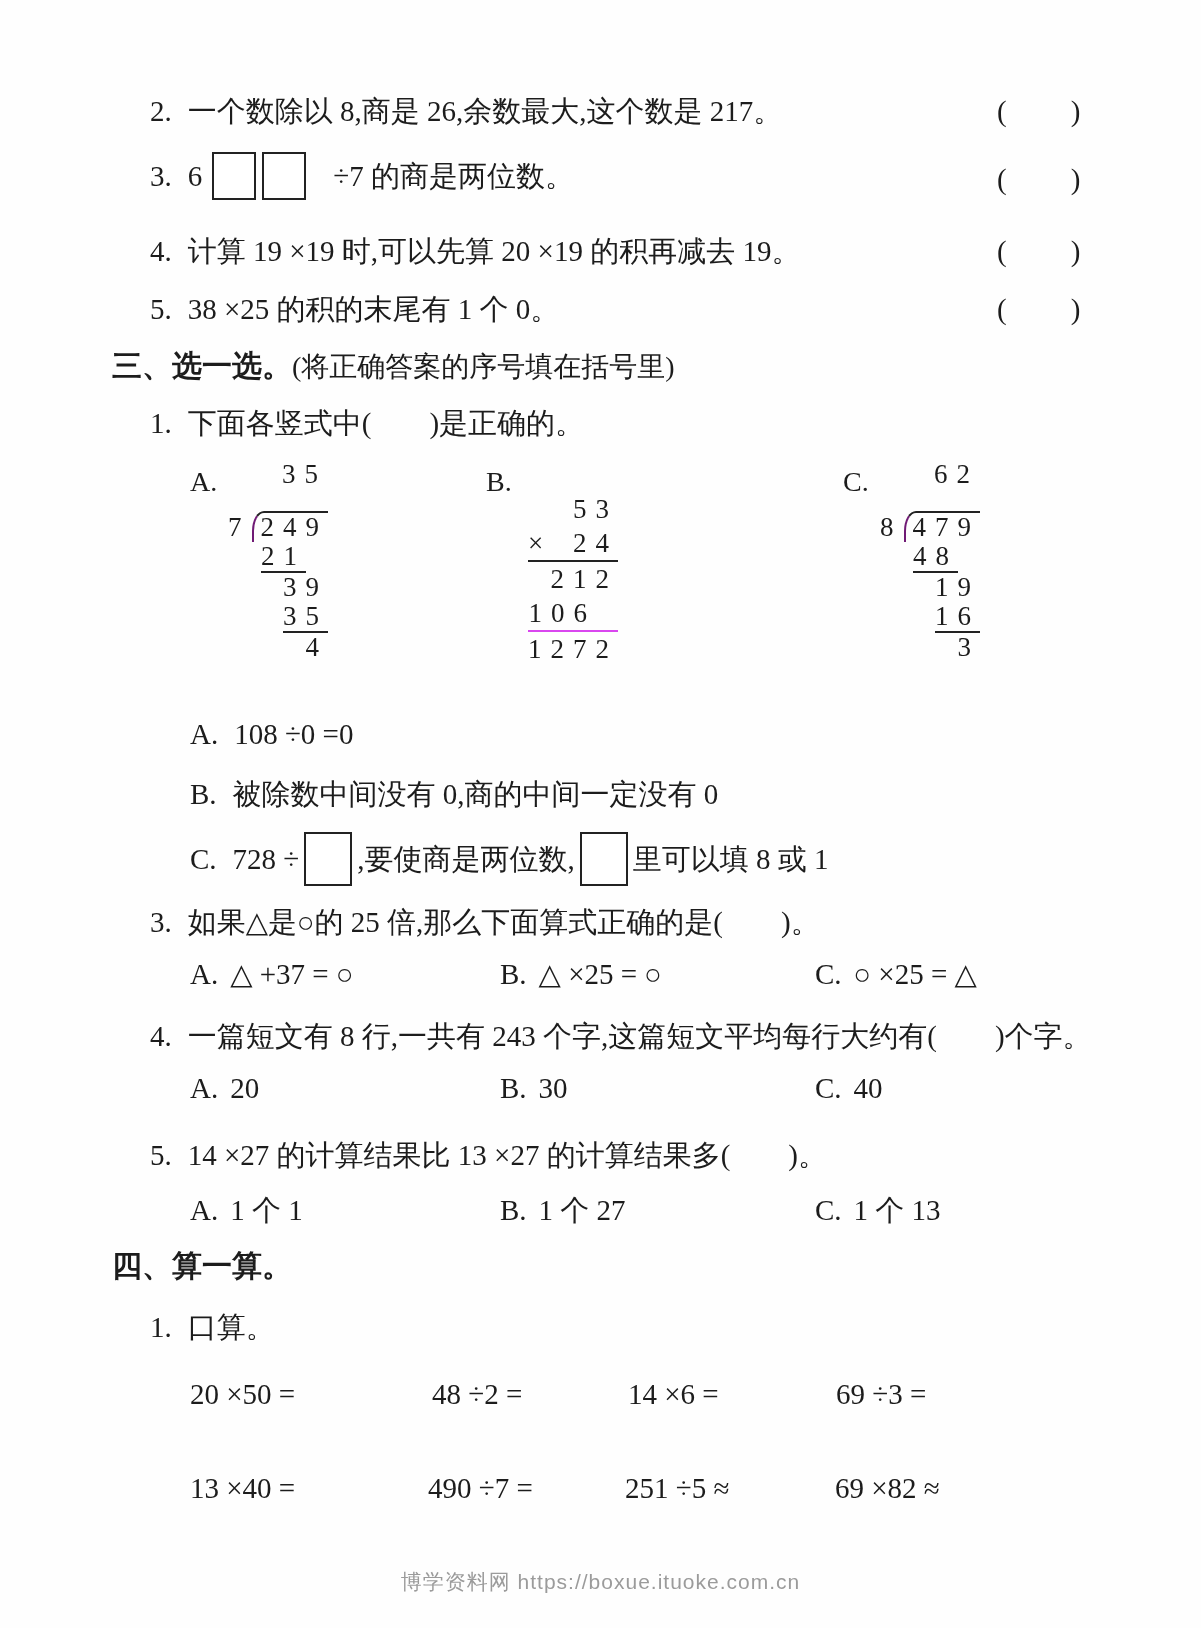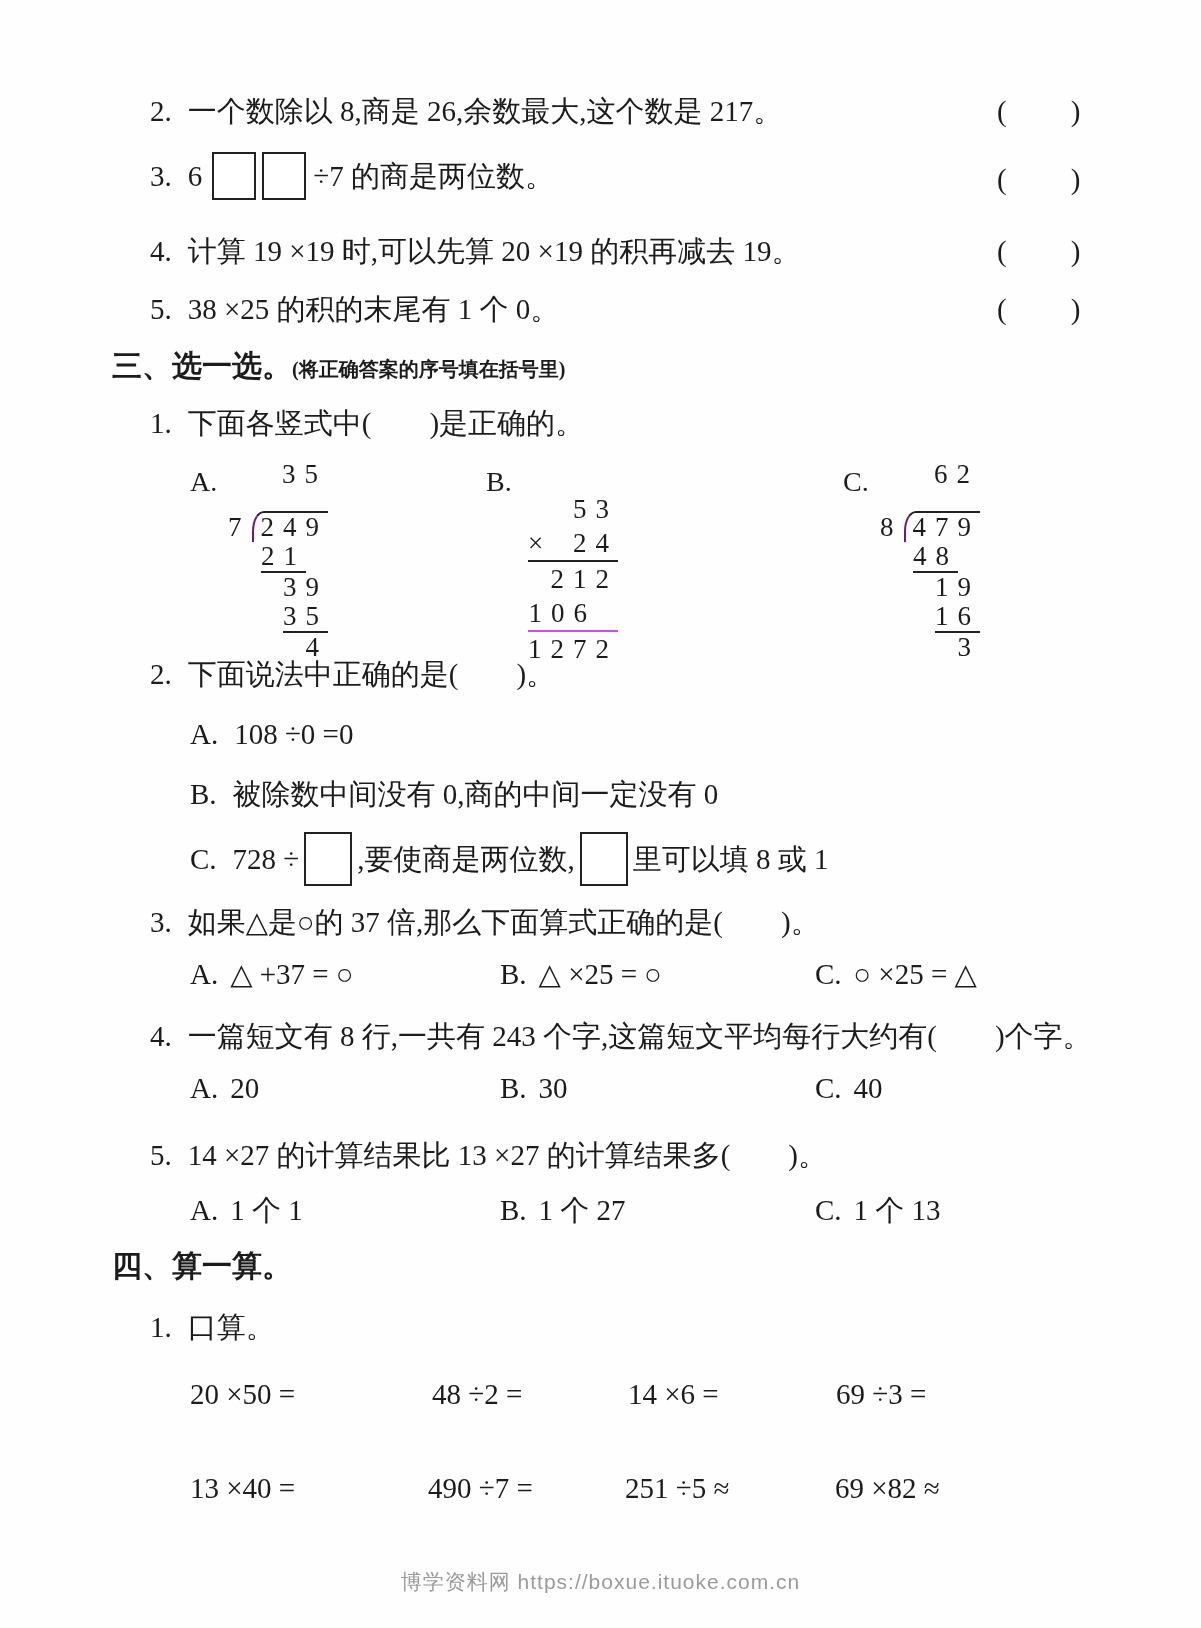--- a/index.html
+++ b/index.html
@@ -6,21 +6,21 @@
   .page{
     position:relative;width:1201px;height:1628px;background:#fefefe;
     font-family:"Liberation Serif","DejaVu Serif",serif;
     color:#1c1c1c;font-size:29px;overflow:hidden;
   }
   .row{position:absolute;left:150px;white-space:nowrap;line-height:38px;}
   .qnum{display:inline-block;margin-right:16px;}
   .answer-paren{position:absolute;left:997px;white-space:nowrap;letter-spacing:2px;}
   .sec-title{position:absolute;left:112px;white-space:nowrap;font-weight:700;
     font-family:"Liberation Sans","DejaVu Sans",sans-serif;font-size:30px;}
-  .sec-sub{font-weight:700;font-family:"Liberation Serif","DejaVu Serif",serif;font-size:20px;}
+  .sec-sub{font-weight:400;font-family:"Liberation Serif","DejaVu Serif",serif;font-size:28px;}
   .opt{position:absolute;white-space:nowrap;}
   .opt .qnum{margin-right:12px;}
   .blank-box{display:inline-block;width:40px;height:44px;border:2px solid #222;
     vertical-align:middle;margin:0 5px 6px 5px;background:#fff;}
   .blank-box.small-gap{margin:0 3px 6px 3px;}
 
   
   .calc-label{position:absolute;font-size:28px;}
   .ld{position:absolute;display:inline-block;text-align:right;
     font-size:27px;line-height:29px;letter-spacing:9px;}
@@ -46,21 +46,21 @@
 <body>
 
 <div class="page">
 
   <div class="row" style="top:92px">
     <span class="qnum">2.</span><span>一个数除以 8,商是 26,余数最大,这个数是 217。</span>
   </div>
   <div class="answer-paren" style="top:92px">(　　)</div>
 
   <div class="row" style="top:152px">
-    <span class="qnum">3.</span><span>6</span><span class="blank-box small-gap" style="margin-left:10px"></span><span class="blank-box small-gap"></span><span style="margin-left:4px">÷7 的商是两位数。</span>
+    <span class="qnum">3.</span><span>6</span><span class="blank-box small-gap" style="margin-left:10px"></span><span class="blank-box small-gap"></span><span style="margin-left:24px">÷7 的商是两位数。</span>
   </div>
   <div class="answer-paren" style="top:160px">(　　)</div>
 
   <div class="row" style="top:232px">
     <span class="qnum">4.</span><span>计算 19 ×19 时,可以先算 20 ×19 的积再减去 19。</span>
   </div>
   <div class="answer-paren" style="top:232px">(　　)</div>
 
   <div class="row" style="top:290px">
     <span class="qnum">5.</span><span>38 ×25 的积的末尾有 1 个 0。</span>
@@ -100,35 +100,32 @@
   <div class="calc-label" style="left:843px;top:466px">C.</div>
   <div class="ld" style="left:880px;top:460px">
     <div class="ld-q">62</div>
     <div class="ld-main"><span class="ld-divisor">8</span><span class="ld-dividend">479</span></div>
     <div class="ld-step shift1"><span class="ul">48</span></div>
     <div class="ld-step"><span>19</span></div>
     <div class="ld-step"><span class="ul">16</span></div>
     <div class="ld-step"><span>3</span></div>
   </div>
 
-  <div class="row" style="top:655px">
-    <span class="qnum">2.</span><span>下面说法中正确的是(　　)。</span>
-  </div>
   <div class="row" style="top:715px;left:190px">
     <span class="qnum">A.</span><span>108 ÷0 =0</span>
   </div>
   <div class="row" style="top:775px;left:190px">
     <span class="qnum">B.</span><span>被除数中间没有 0,商的中间一定没有 0</span>
   </div>
   <div class="row" style="top:832px;left:190px">
     <span class="qnum">C.</span><span>728 ÷</span><span class="blank-box" style="width:44px;height:50px"></span><span>,要使商是两位数,</span><span class="blank-box" style="width:44px;height:50px"></span><span>里可以填 8 或 1</span>
   </div>
 
   <div class="row" style="top:903px">
-    <span class="qnum">3.</span><span>如果△是○的 37 倍,那么下面算式正确的是(　　)。</span>
+    <span class="qnum">3.</span><span>如果△是○的 25 倍,那么下面算式正确的是(　　)。</span>
   </div>
   <div>
     <div class="opt" style="left:190px;top:957px"><span class="qnum">A.</span><span>△ +37 = ○</span></div>
     <div class="opt" style="left:500px;top:957px"><span class="qnum">B.</span><span>△ ×25 = ○</span></div>
     <div class="opt" style="left:815px;top:957px"><span class="qnum">C.</span><span>○ ×25 = △</span></div>
   </div>
 
   <div class="row" style="top:1017px">
     <span class="qnum">4.</span><span>一篇短文有 8 行,一共有 243 个字,这篇短文平均每行大约有(　　)个字。</span>
   </div>

